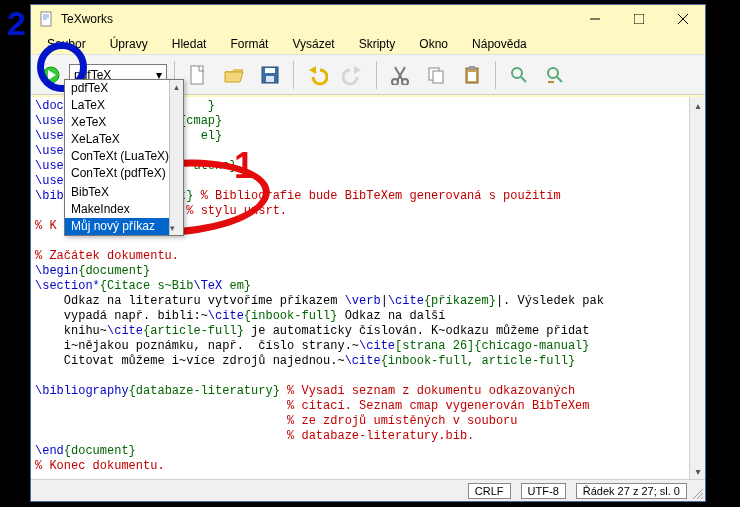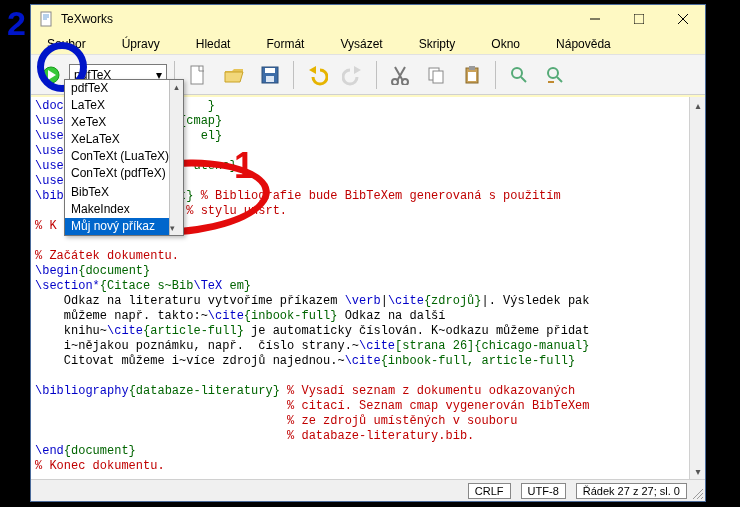--- a/index.html
+++ b/index.html
@@ -7,21 +7,21 @@
   .stage { position: relative; width: 740px; height: 507px; background: #000; }
   .window {
     position: absolute; left: 30px; top: 4px; width: 676px; height: 498px;
     background: #fef9c3; border: 1px solid #4a6a9a; box-shadow: 0 0 4px rgba(0,0,0,.4);
   }
   .titlebar { height: 28px; display: flex; align-items: center; padding: 0 0 0 8px; }
   .tb-icon { width: 16px; height: 16px; margin-right: 6px; }
   .tb-title { flex: 1; font-size: 12px; }
   .winbtns { display: flex; }
   .winbtn { width: 44px; height: 28px; display: flex; align-items: center; justify-content: center; }
-  .menubar { height: 22px; display: flex; align-items: center; padding-left: 8px; gap: 20px; border-bottom: 1px solid #e1e1e1; }
+  .menubar { height: 22px; display: flex; align-items: center; padding-left: 8px; gap: 8px; border-bottom: 1px solid #e1e1e1; }
   .menuitem { padding: 2px 8px; font-size: 12px; }
   .toolbar { height: 40px; display: flex; align-items: center; padding: 3px 6px; gap: 4px; border-bottom: 1px solid #d0d0d0; background: #f4f4f4; }
   .runbtn { width: 28px; height: 28px; border: 1px solid transparent; border-radius: 4px; display:flex;align-items:center;justify-content:center; }
   .combo { width: 98px; height: 22px; border: 1px solid #7a7a7a; background: #fff; display: flex; align-items: center; padding: 0 4px; font-size: 12px; position: relative; }
   .combo .arrow { margin-left: auto; }
   .sep { width: 1px; height: 28px; background: #c0c0c0; margin: 0 3px; }
   .toolbtn { width: 32px; height: 32px; border: 1px solid transparent; border-radius: 4px; display:flex;align-items:center;justify-content:center; }
   .editor {
     position: absolute; left: 0; top: 92px; right: 0; bottom: 22px;
     background: #fff; overflow: hidden;
@@ -181,22 +181,22 @@
 <span class="kw">\usepa</span>
 <span class="kw">\use</span>                  <span class="grp">utenc}</span>
 <span class="kw">\usepa</span>
 <span class="kw">\bibli</span>             <span class="grp">rt}</span> <span class="cm">% Bibliografie bude BibTeXem generovaná s použitím</span>
                      <span class="cm">% stylu unsrt.</span>
 <span class="cm">% K</span>   <span class="cm">ec preambule.</span>
 
 <span class="cm">% Začátek dokumentu.</span>
 <span class="kw">\begin</span><span class="grp">{document}</span>
 <span class="kw">\section*</span><span class="grp">{Citace s~Bib</span><span class="kw">\TeX</span><span class="grp"> em}</span>
-<span>    Odkaz na literaturu vytvoříme příkazem </span><span class="kw">\verb</span><span>|</span><span class="kw">\cite</span><span class="grp">{zdrojů}</span><span>|. Výsledek pak</span>
-<span>    můžeme např. takto:~</span><span class="kw">\cite</span><span class="grp">{inbook-full}</span><span> Odkaz na další</span>
+<span>    Odkaz na literaturu vytvoříme příkazem </span><span class="kw">\verb</span><span>|</span><span class="kw">\cite</span><span class="grp">{příkazem}</span><span>|. Výsledek pak</span>
+<span>    vypadá např. bibli:~</span><span class="kw">\cite</span><span class="grp">{inbook-full}</span><span> Odkaz na další</span>
 <span>    knihu~</span><span class="kw">\cite</span><span class="grp">{article-full}</span><span> je automaticky číslován. K~odkazu můžeme přidat</span>
 <span>    i~nějakou poznámku, např.  číslo strany.~</span><span class="kw">\cite</span><span class="grp">[strana 26]{chicago-manual}</span>
 <span>    Citovat můžeme i~více zdrojů najednou.~</span><span class="kw">\cite</span><span class="grp">{inbook-full, article-full}</span>
 
 <span class="kw">\bibliography</span><span class="grp">{databaze-literatury}</span><span class="cm"> % Vysadí seznam z dokumentu odkazovaných</span>
                                    <span class="cm">% citací. Seznam cmap vygenerován BibTeXem</span>
                                    <span class="cm">% ze zdrojů umístěných v souboru</span>
                                    <span class="cm">% databaze-literatury.bib.</span>
 <span class="kw">\end</span><span class="grp">{document}</span>
 <span class="cm">% Konec dokumentu.</span></div>

